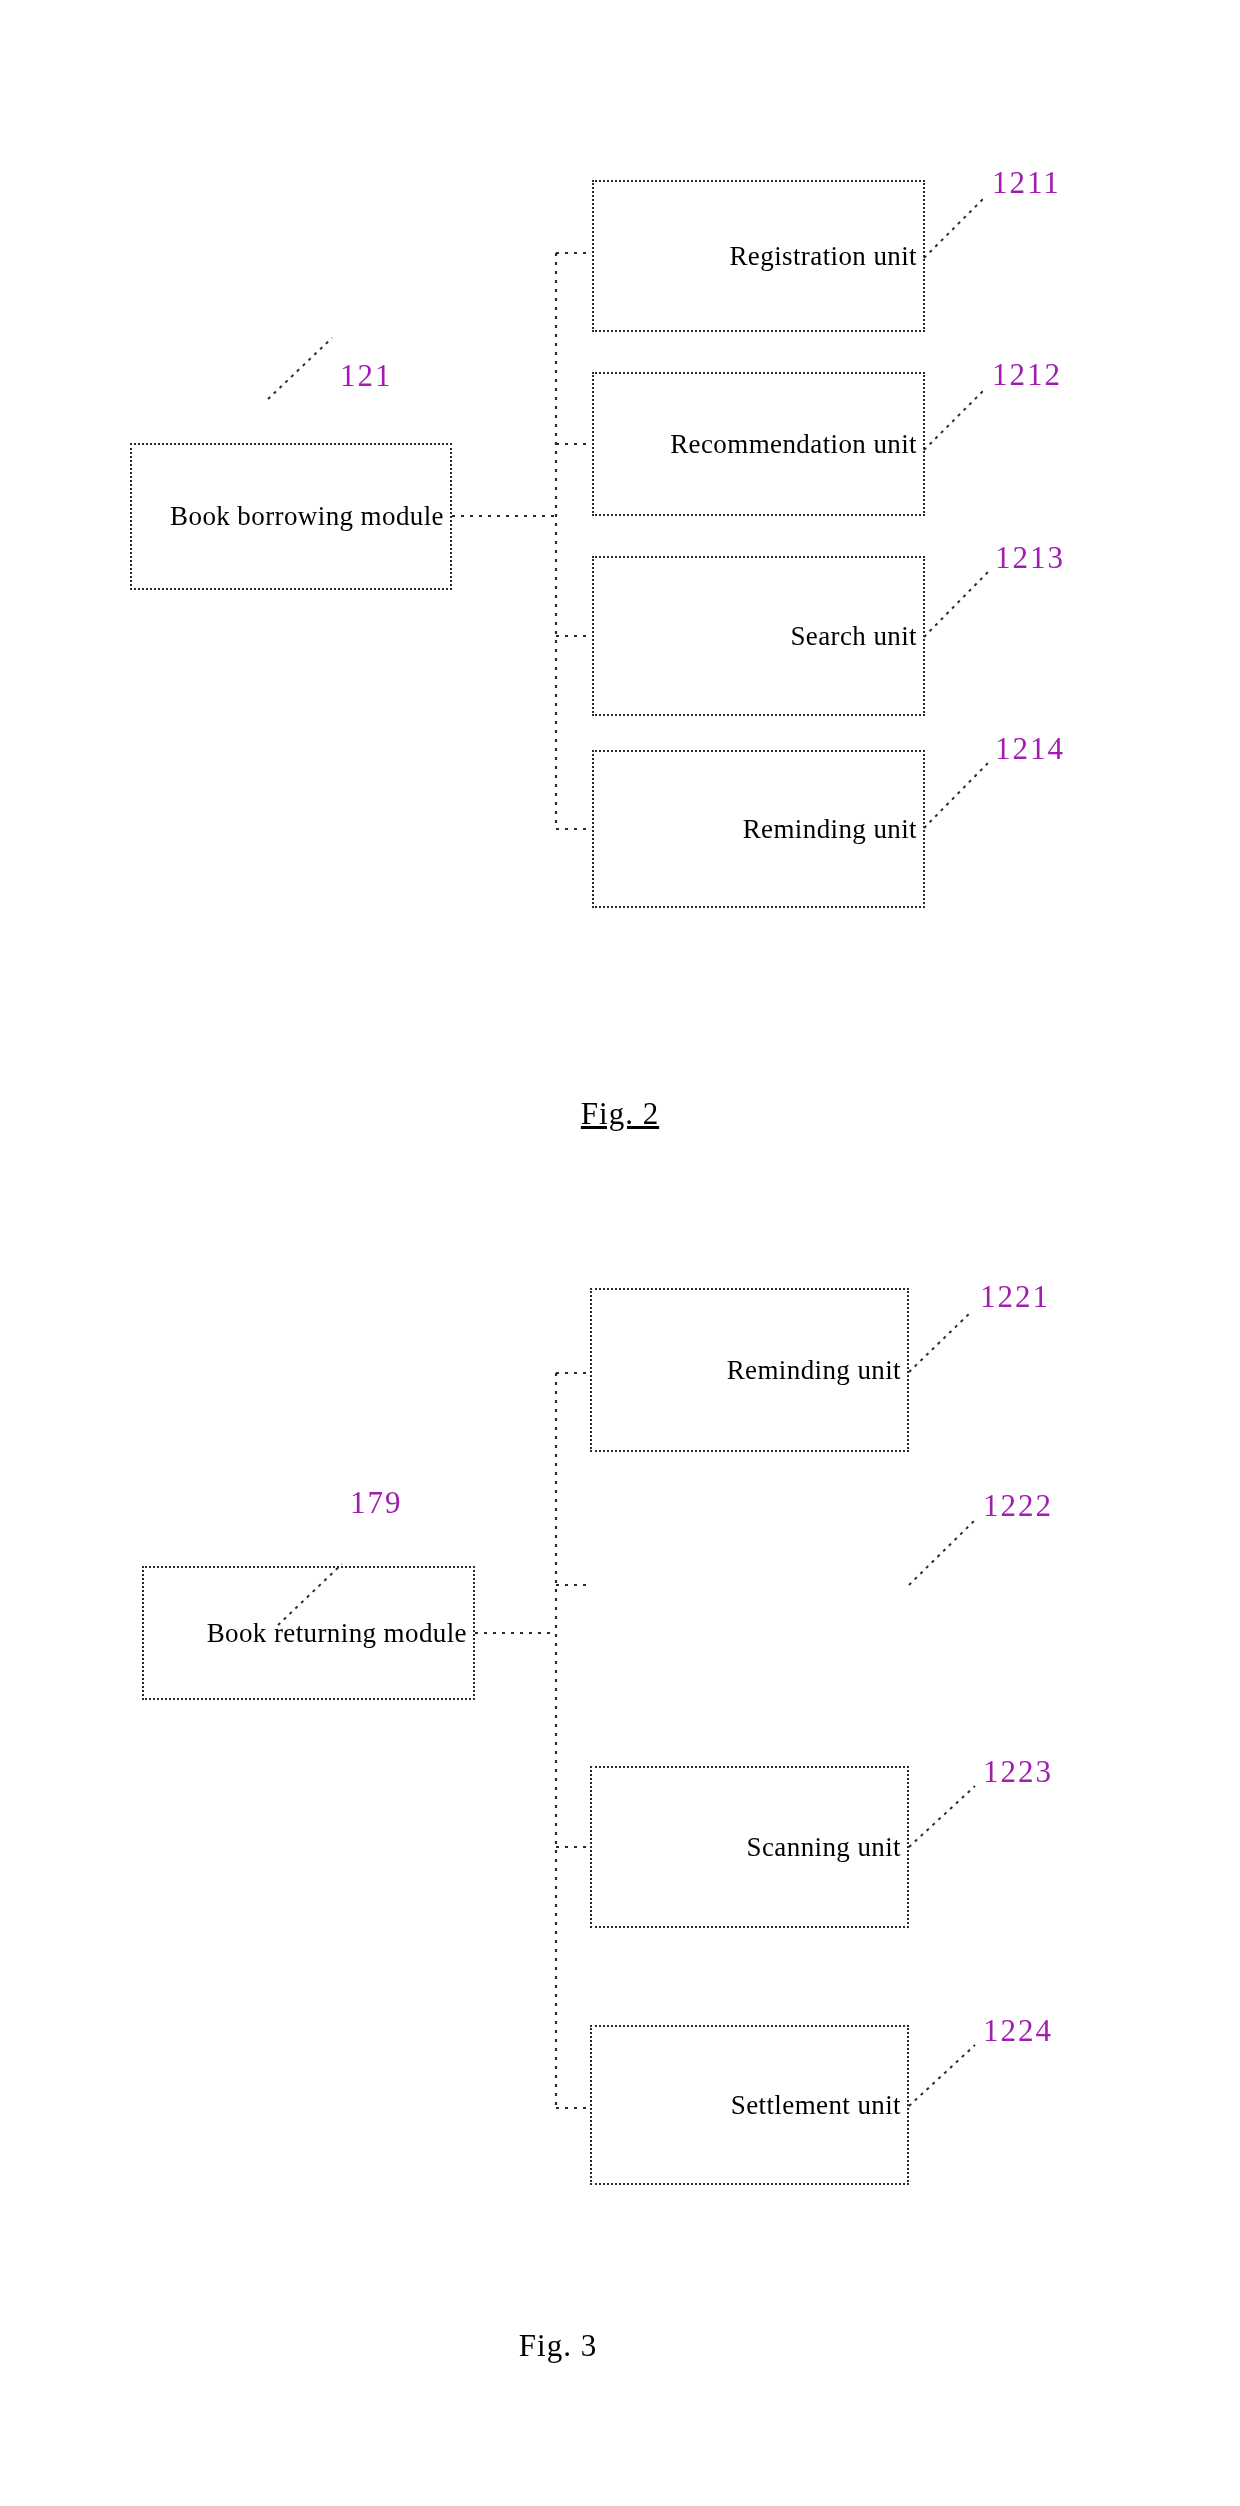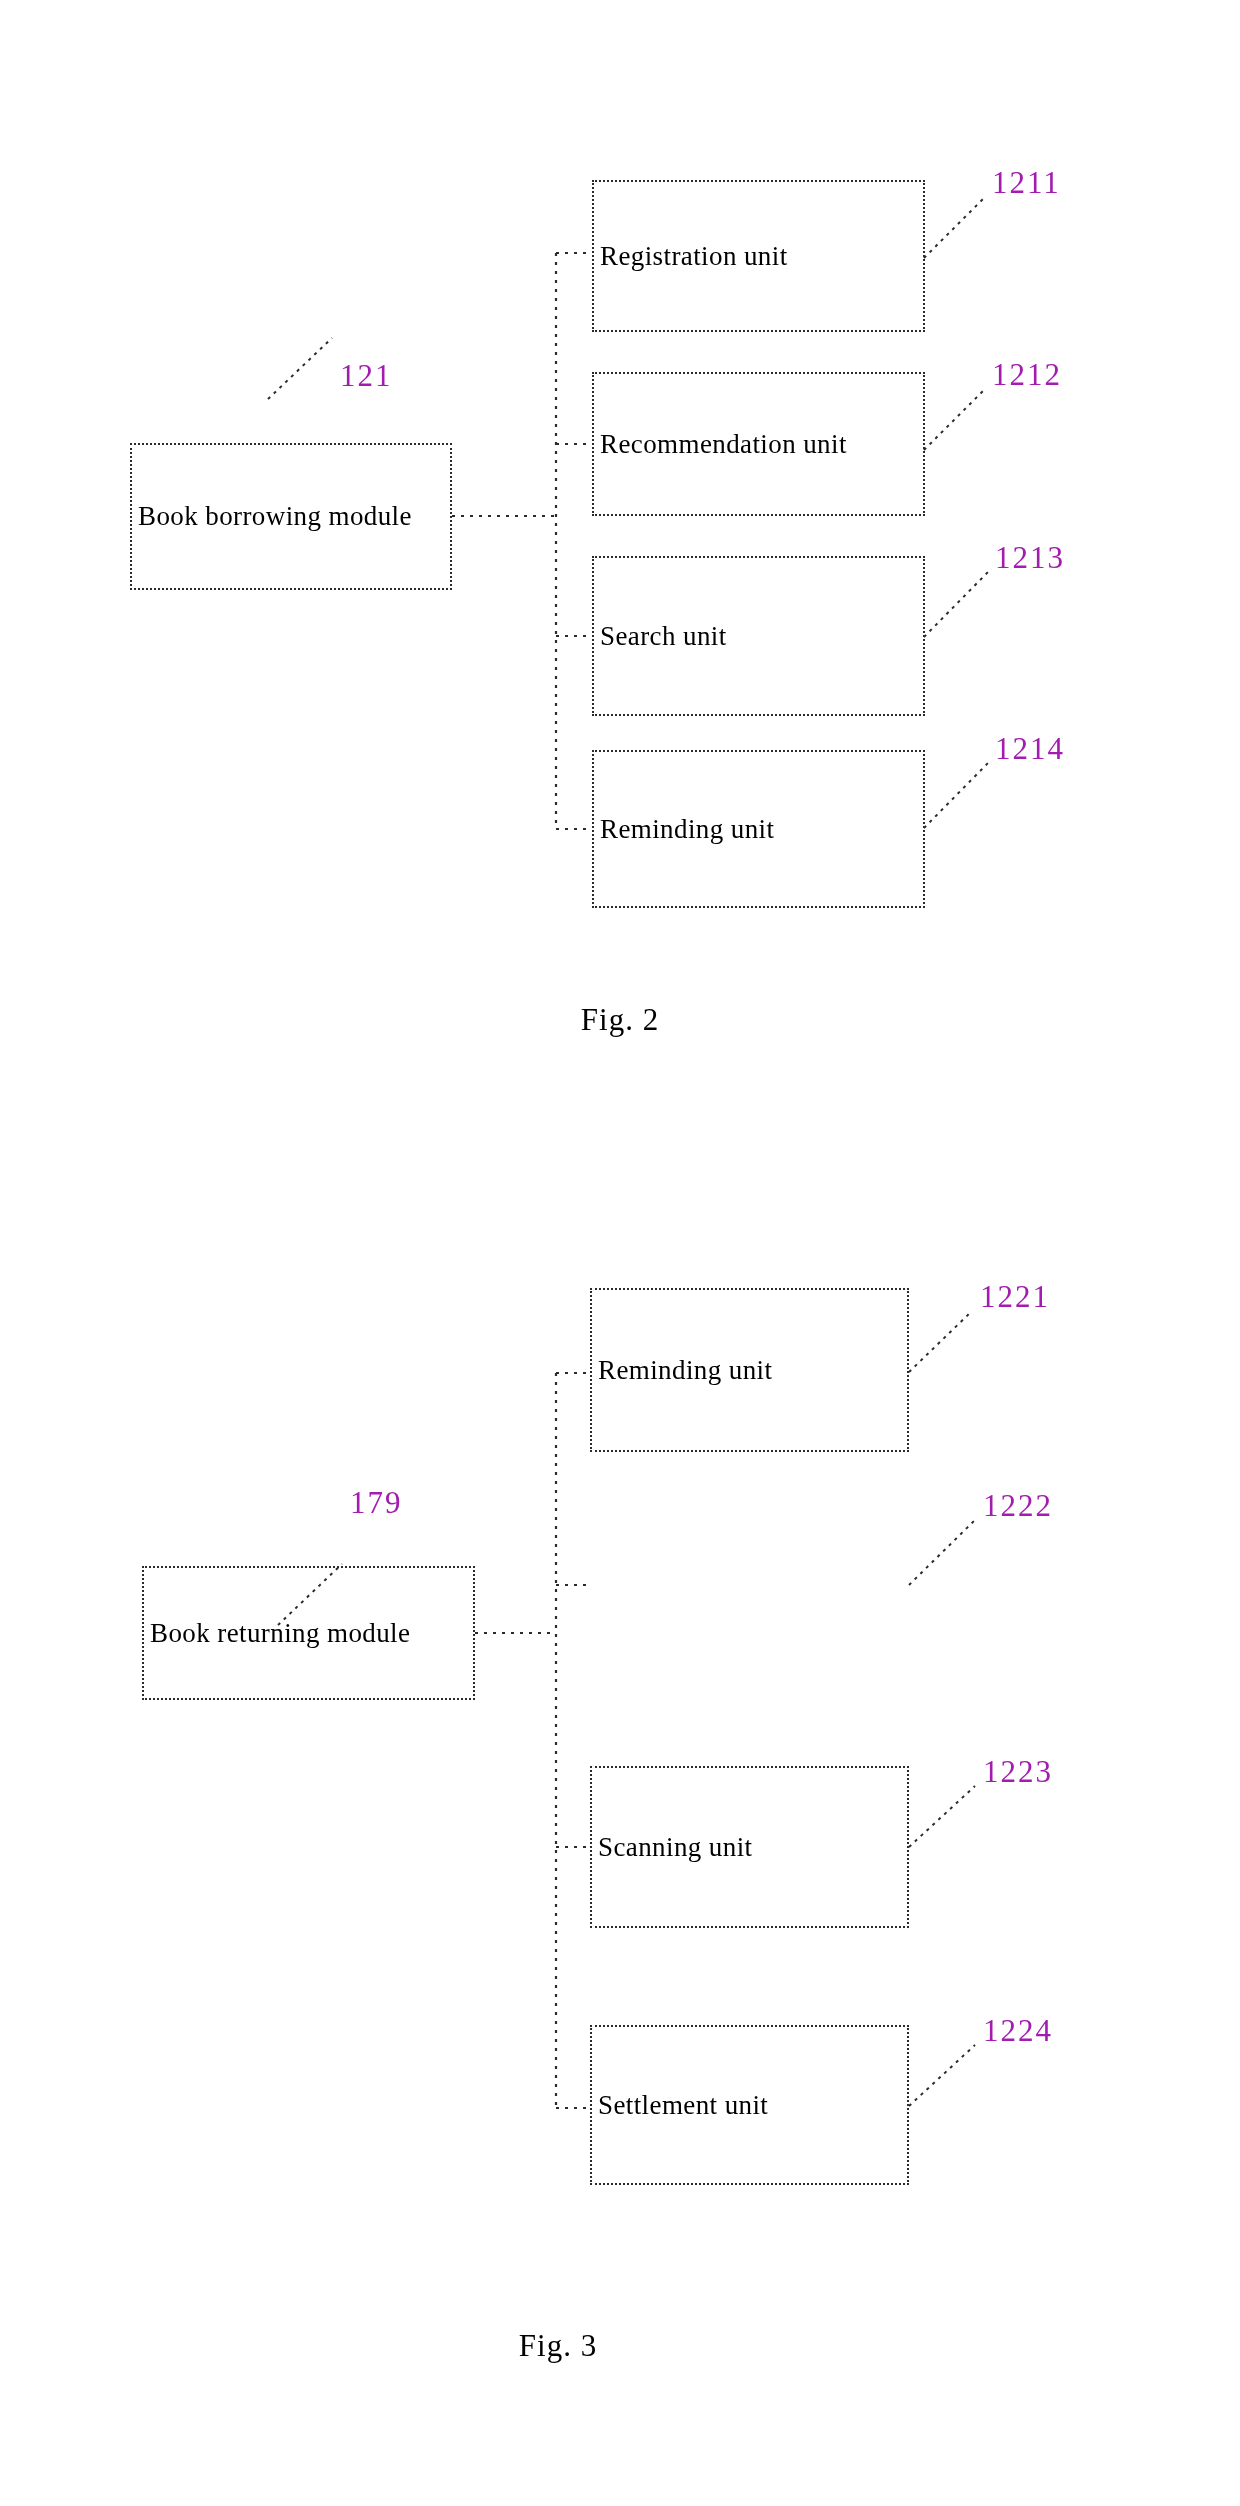--- a/index.html
+++ b/index.html
@@ -25,21 +25,21 @@
   }
   
   .node {
     position: absolute;
     box-sizing: border-box;
     border: 2px dotted #2b2b2b;
     background: transparent;
     display: flex;
     align-items: center;
     justify-content: center;
-    text-align: left;
+    text-align: right;
     line-height: 1.35;
     font-size: 27px;
     letter-spacing: 0.4px;
     padding: 2px 6px;
   }
   .node span {
     display: block;
     width: 100%;
   }
   
@@ -138,21 +138,21 @@
   <div class="node" style="left:592px; top:556px; width:333px; height:160px;">
     <span>Search unit</span>
   </div>
   <div class="ref" style="left:995px; top:540px;">1213</div>
 
   <div class="node" style="left:592px; top:750px; width:333px; height:158px;">
     <span>Reminding unit</span>
   </div>
   <div class="ref" style="left:995px; top:731px;">1214</div>
 
-  <div class="caption" style="left:0px; top:1002px; width:1240px;">Fig. 2</div>
+  <div class="caption" style="left:0px; top:1096px; width:1240px;text-decoration:underline;">Fig. 2</div>
 
   <div class="node" style="left:142px; top:1566px; width:333px; height:134px;">
     <span>Book returning module</span>
   </div>
   <div class="ref" style="left:350px; top:1485px;">179</div>
 
   <div class="node" style="left:590px; top:1288px; width:319px; height:164px;">
     <span>Reminding unit</span>
   </div>
   <div class="ref" style="left:980px; top:1279px;">1221</div>

